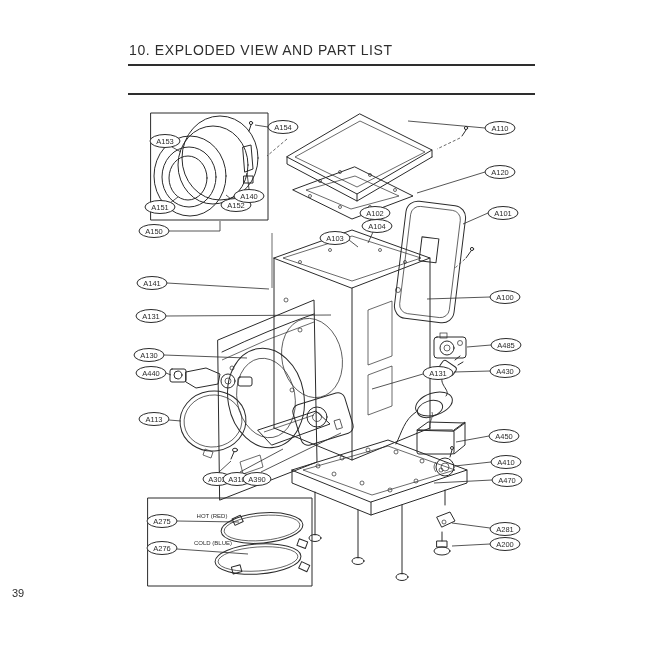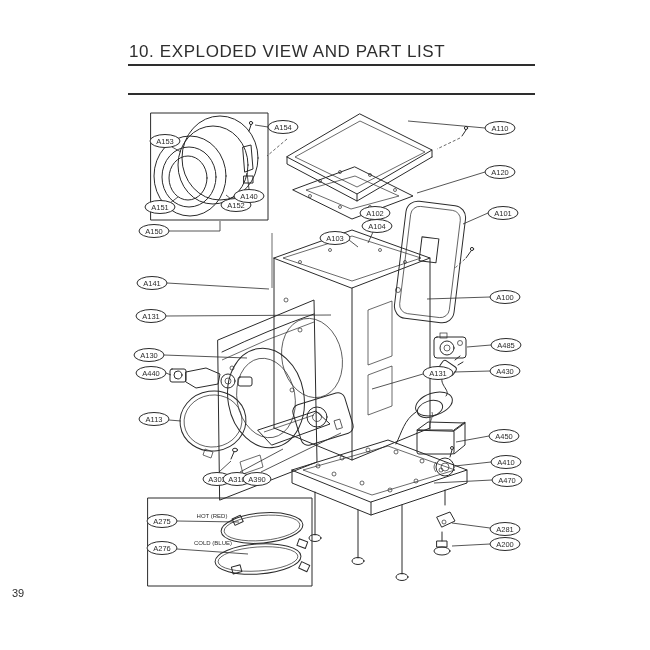--- a/index.html
+++ b/index.html
@@ -1,18 +1,18 @@
 <!DOCTYPE html>
 <html><head>
 <meta charset="utf-8">
 <style>
   html,body{margin:0;padding:0;background:#fff;}
   .page{position:relative;width:650px;height:650px;background:#ffffff;overflow:hidden;
         font-family:"Liberation Sans", sans-serif;color:#2b2b2b;}
-  .hdr-title{position:absolute;left:129px;top:42px;margin:0;font-size:17px;font-weight:500;
+  .hdr-title{position:absolute;left:129px;top:42px;margin:0;font-size:14px;font-weight:500;
              letter-spacing:.6px;color:#2e2e2e;}
   .rule1{position:absolute;left:128px;top:64px;width:407px;height:2.4px;background:#2e2e2e;}
   .hdr-sub{position:absolute;left:129px;top:74px;margin:0;font-size:13px;font-weight:500;
            letter-spacing:.4px;color:#2e2e2e;}
   .rule2{position:absolute;left:128px;top:93px;width:407px;height:1.8px;background:#2e2e2e;}
   .pageno{position:absolute;left:12px;top:587px;width:650px;text-align:left;font-size:11px;color:#2e2e2e;}
   svg{position:absolute;left:0;top:0;}
   .ln{stroke:#2b2b2b;fill:none;stroke-width:1;stroke-linejoin:round;stroke-linecap:round;}
   .thin{stroke:#2b2b2b;fill:none;stroke-width:.7;}
   .lead{stroke:#2b2b2b;fill:none;stroke-width:.8;}

